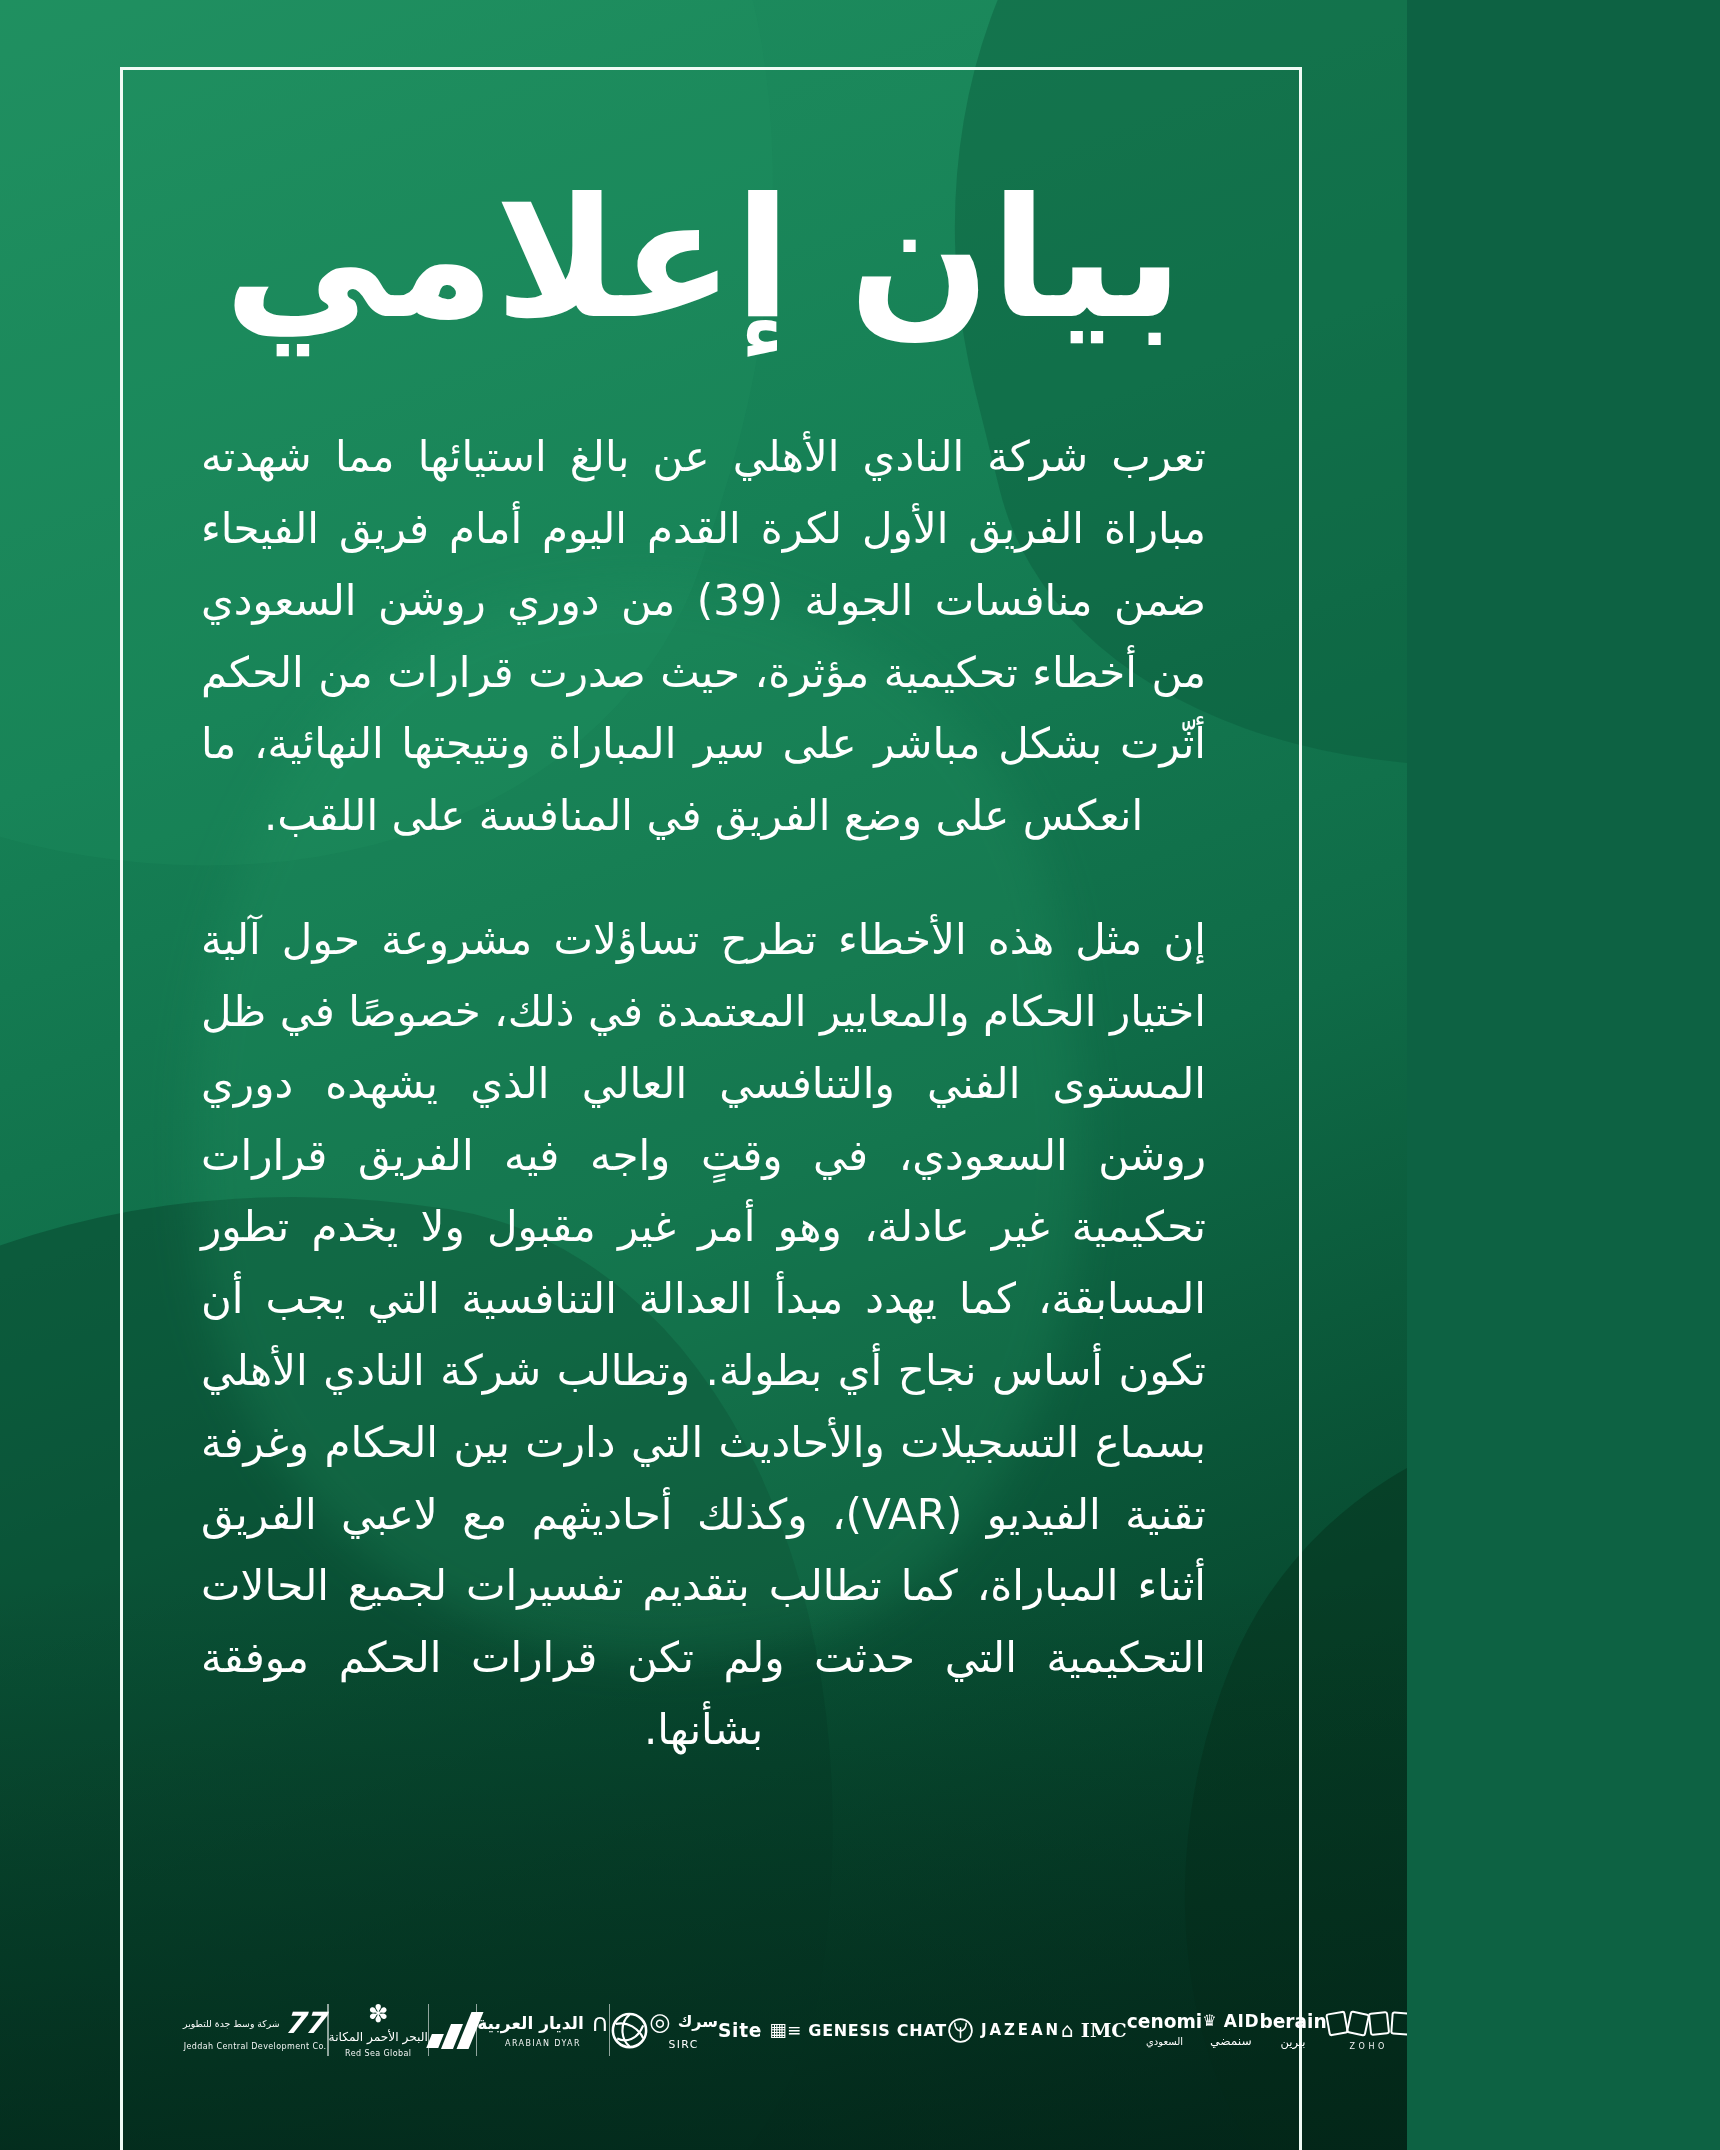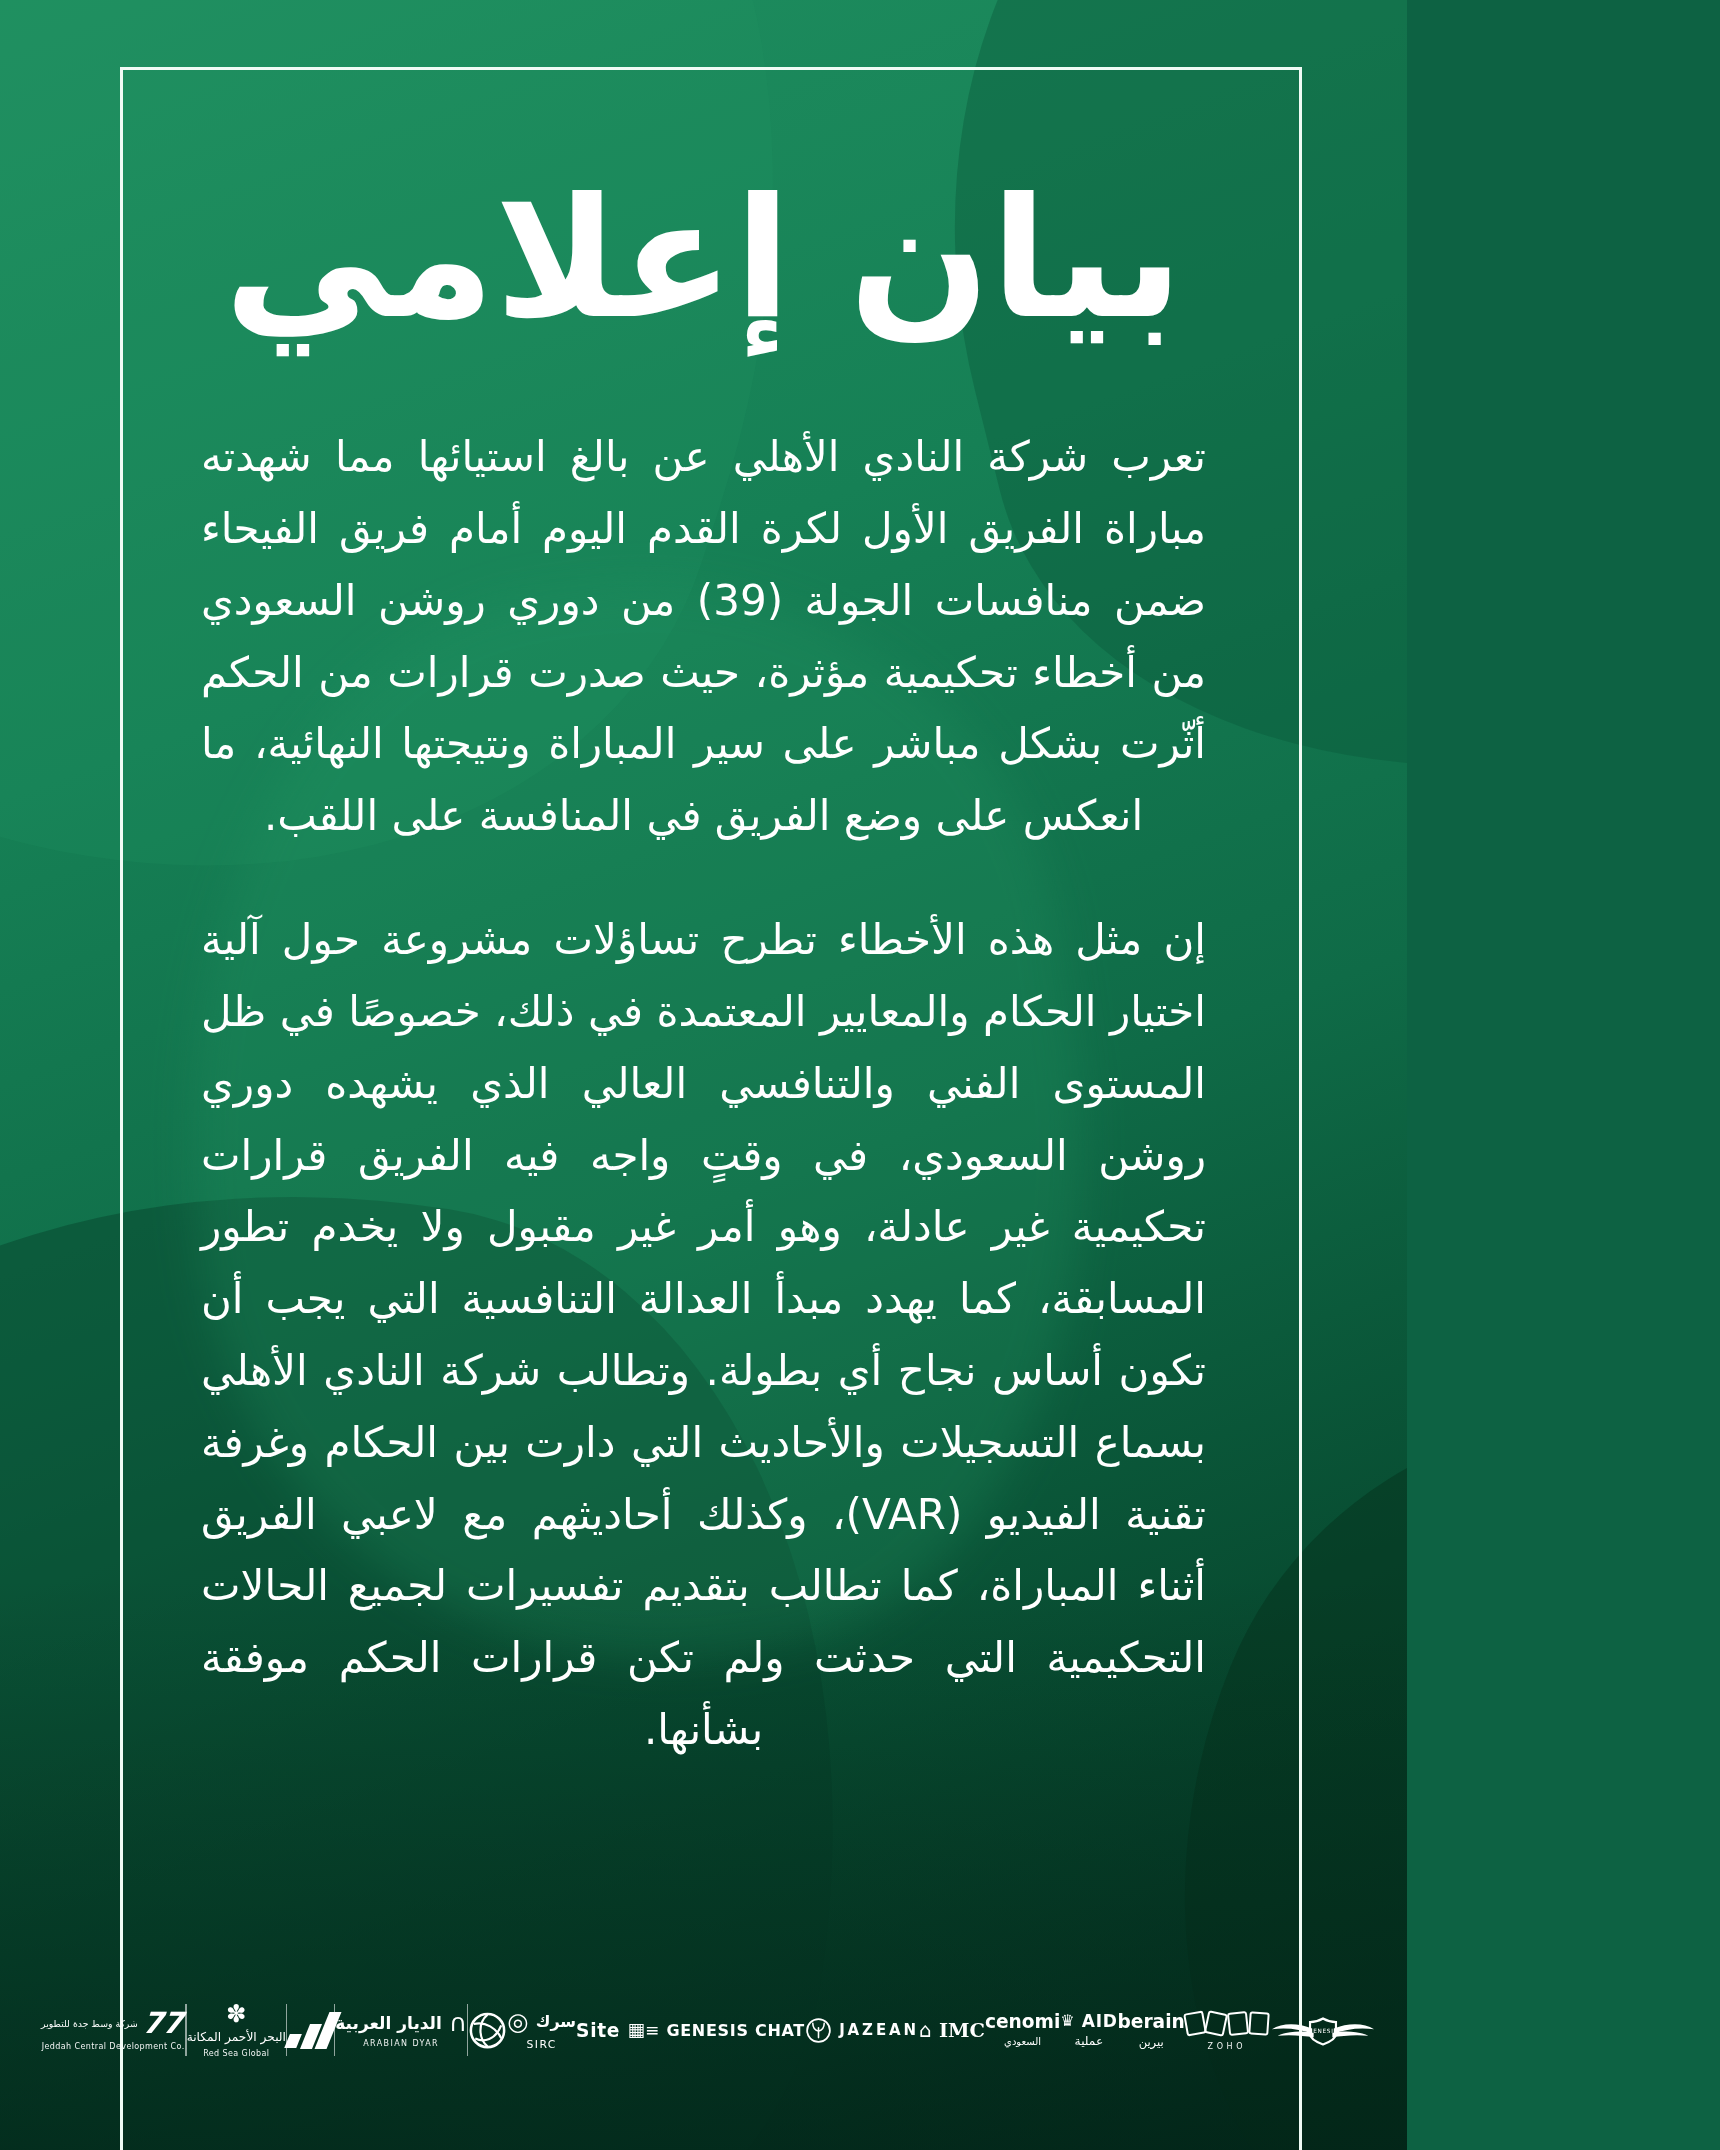--- a/index.html
+++ b/index.html
@@ -29,21 +29,21 @@
   
   .content{position:absolute;left:201px;right:201px;top:67px;direction:rtl;color:#fff;}
   .crest{position:absolute;top:42px;left:1262px;width:141px;height:162px;}
   .crest text{fill:#fff;font-family:"DejaVu Sans",sans-serif;}
   .title{margin:92px 0 63px 0;text-align:center;font-size:166px;line-height:1.2;
     font-weight:bold;color:#fff;letter-spacing:-2.9px;}
   .para{margin:0 0 52px 0;font-size:42px;line-height:1.71;text-align:justify;
     text-align-last:center;color:#fff;}
   
   .sponsors{position:absolute;left:183px;right:172px;top:1980px;height:100px;
-    display:flex;align-items:center;justify-content:center;direction:ltr;color:#fff;}
+    display:flex;align-items:center;justify-content:flex-start;direction:ltr;color:#fff;}
   .sep{width:1.4px;height:52px;background:#ffffff8f;flex:0 0 auto;}
   .sp{display:flex;flex-direction:column;align-items:center;justify-content:center;
     gap:3.6px;text-align:center;flex:0 0 auto;}
   .sp-row{display:flex;align-items:center;gap:7.2px;}
   .ar-s{font-size:12.2px;line-height:1.25;}
   .en-xs{font-size:8px;letter-spacing:0.4px;opacity:.95;line-height:1.2;}
   .en-s{font-size:10.8px;letter-spacing:1.4px;}
   .wm{font-size:18.6px;font-weight:bold;letter-spacing:0.7px;}
   .wm-serif{font-family:"DejaVu Serif",serif;font-size:19.4px;font-weight:bold;}
   .glyph{font-size:24.4px;line-height:1;}
@@ -196,21 +196,21 @@
     <div class="sp">
       <span class="wm" style="text-transform:lowercase;letter-spacing:0">cenomi</span>
       <span class="ar-s" style="font-size:10px">السعودي</span>
     </div>
 
     <div class="sp">
       <div class="sp-row">
         <span class="glyph" style="font-size:16px">♛</span>
         <span class="wm" style="font-size:17px">AID</span>
       </div>
-      <span class="ar-s">عملية</span>
+      <span class="ar-s">سنمضي</span>
     </div>
 
     <div class="sp">
       <span class="wm" style="letter-spacing:0">berain</span>
       <span class="ar-s" style="font-size:11.5px;letter-spacing:2.2px">بيرين</span>
     </div>
 
     <div class="sp">
       <div class="zoho">
         <span class="q1"></span>

